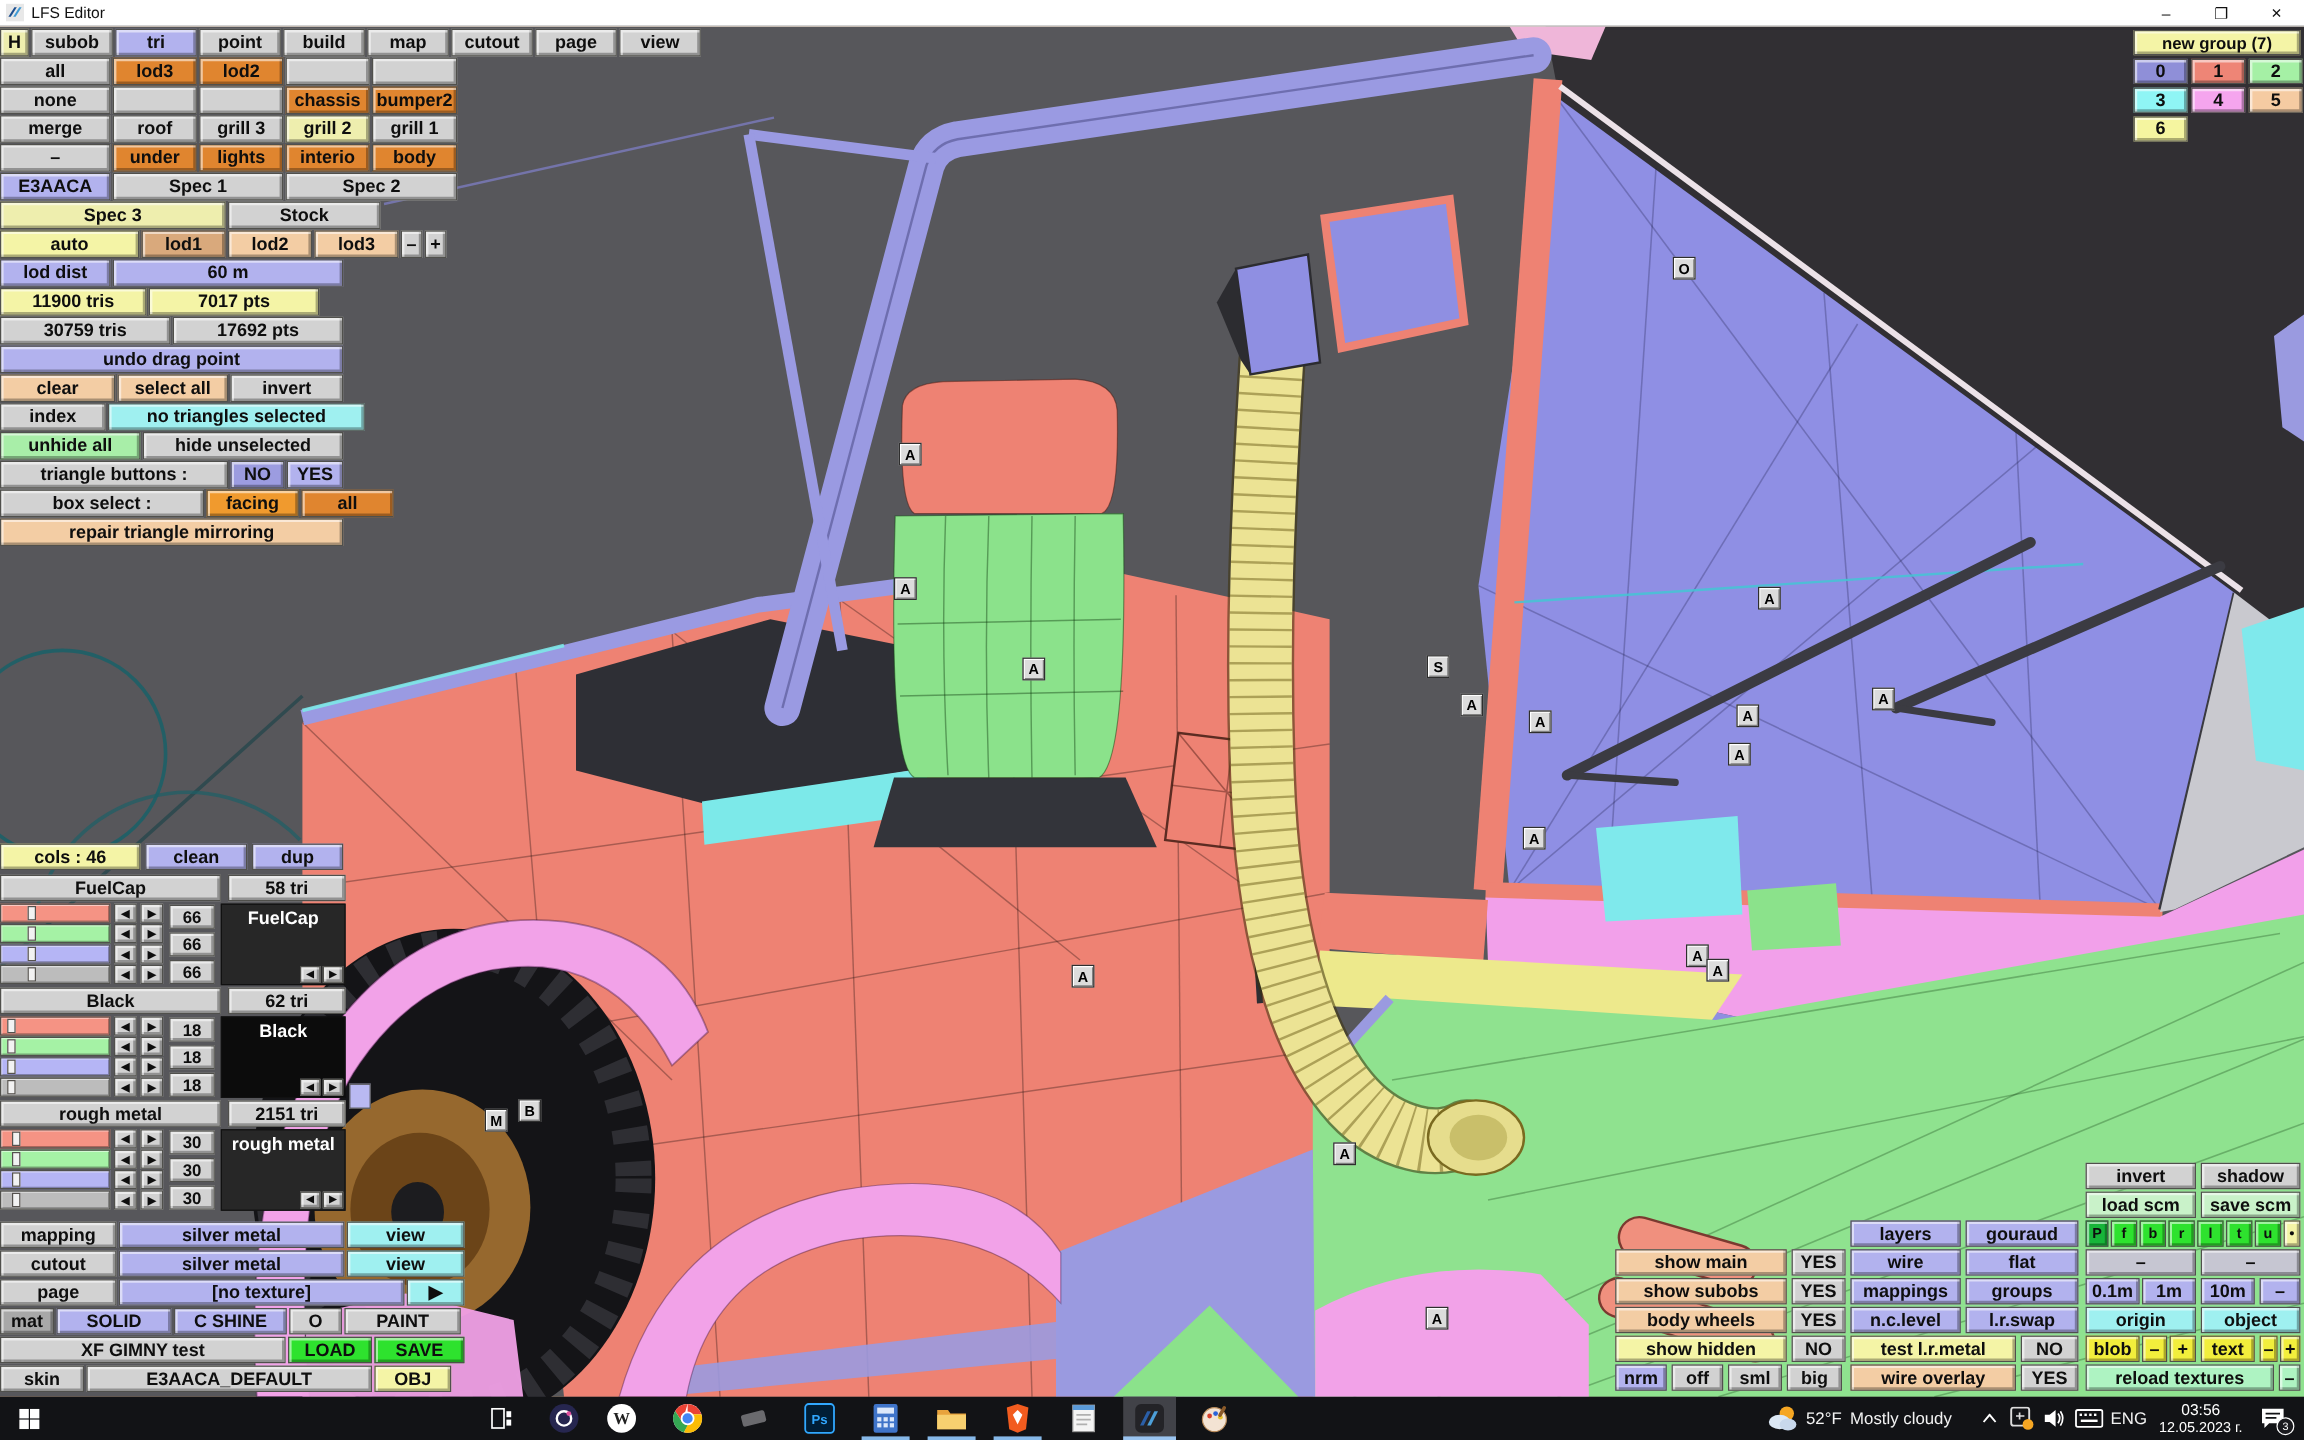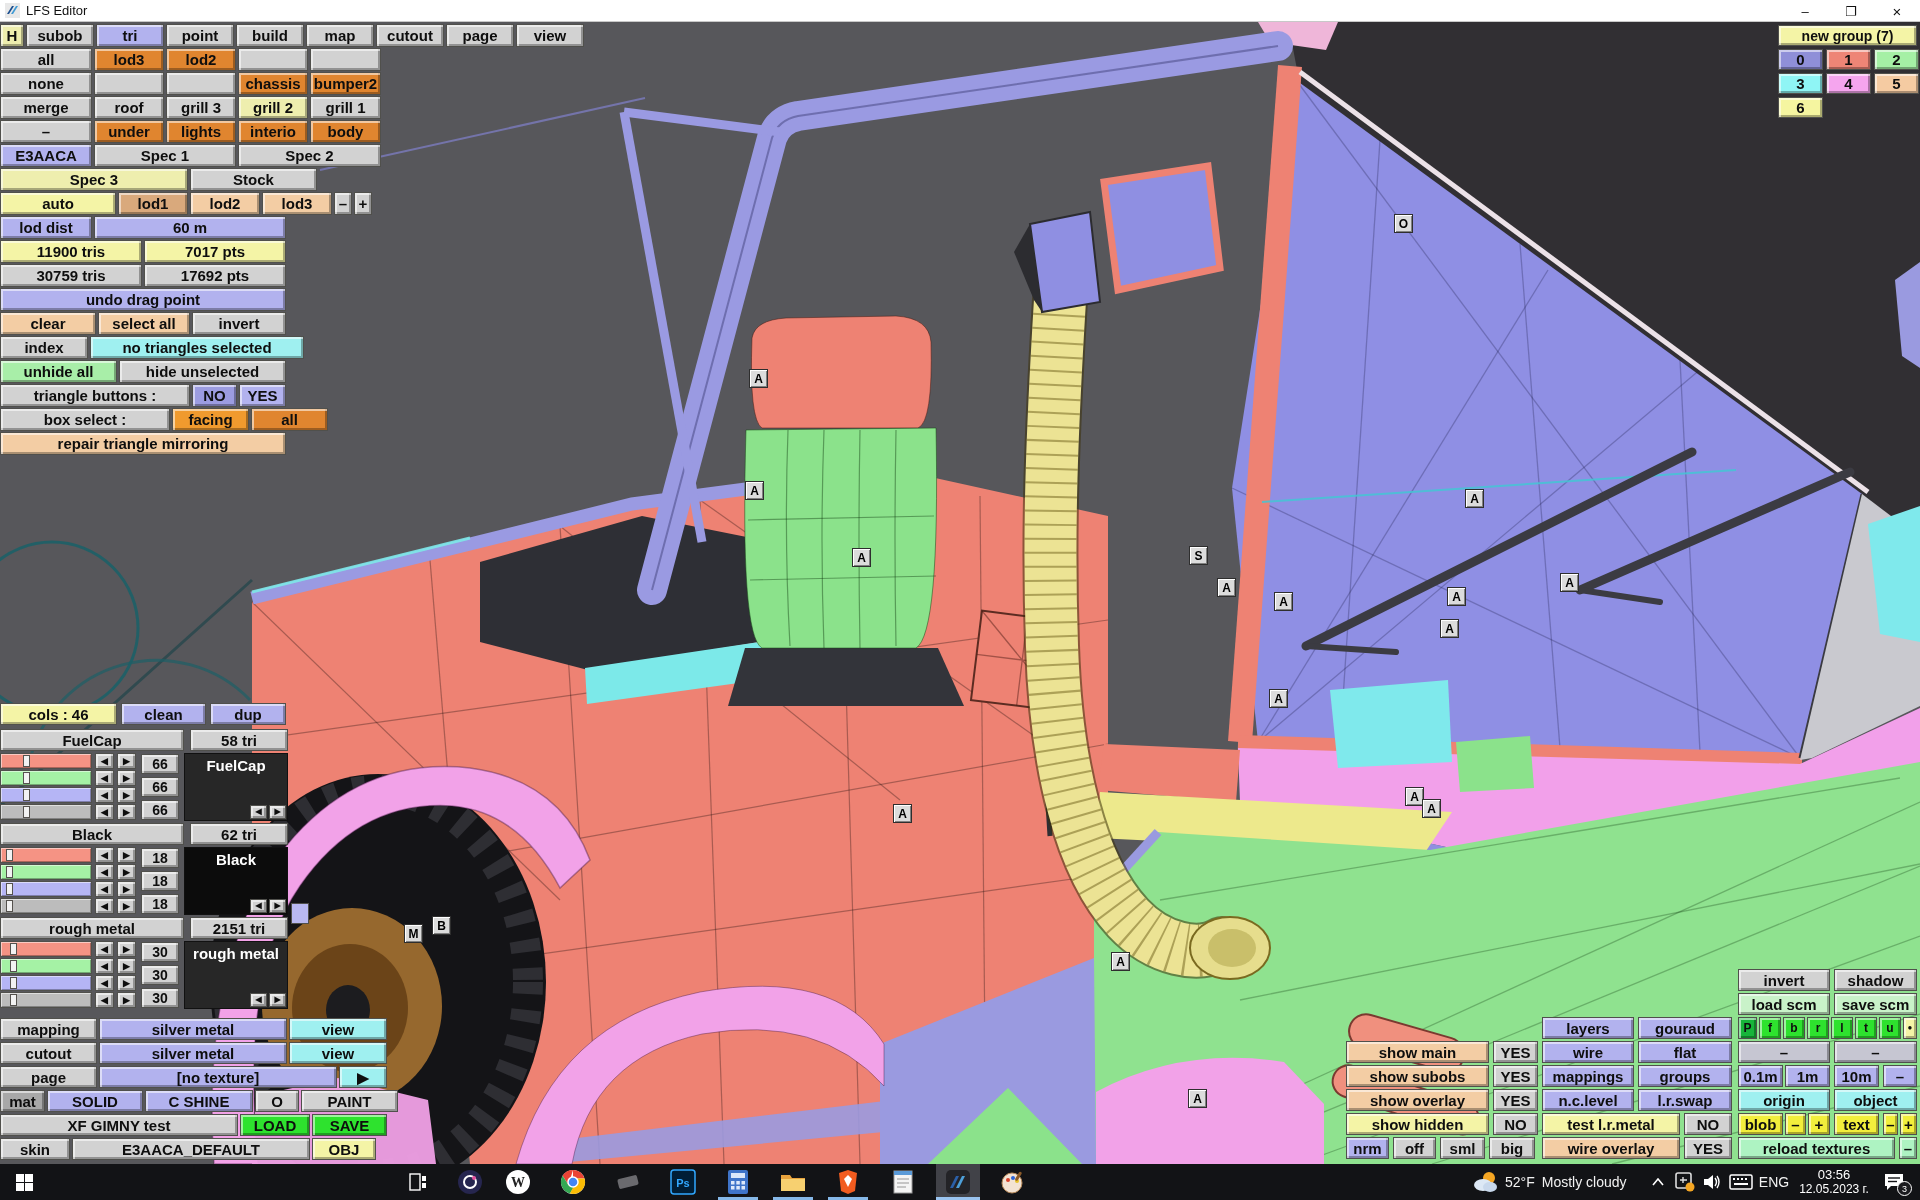--- a/index.html
+++ b/index.html
@@ -293,21 +293,21 @@
     <div class="btn peach" style="width:70px">lod2</div>
     <div class="btn peach" style="width:70px">lod3</div>
     <div class="btn" style="width:18px">–</div>
     <div class="btn" style="width:18px">+</div>
   </div>
   <div class="row" style="left:0;top:216px">
     <div class="btn purple" style="width:92px">lod dist</div>
     <div class="btn purple" style="width:192px">60 m</div>
   </div>
   <div class="row" style="left:0;top:240px">
-    <div class="btn yellow" style="width:142px">11900 tris</div>
+    <div class="btn yellow" style="width:122px">11900 tris</div>
     <div class="btn yellow" style="width:142px">7017 pts</div>
   </div>
   <div class="row" style="left:0;top:264px">
     <div class="btn" style="width:142px">30759 tris</div>
     <div class="btn" style="width:142px">17692 pts</div>
   </div>
   <div class="row" style="left:0;top:288px">
     <div class="btn purple" style="width:286px">undo drag point</div>
   </div>
   <div class="row" style="left:0;top:312px">
@@ -464,21 +464,21 @@
     <div class="btn cyan" style="width:98px">view</div>
   </div>
   <div class="row" style="left:0;top:1066px;height:22px">
     <div class="btn" style="width:97px">page</div>
     <div class="btn purple" style="width:238px">[no texture]</div>
     <div class="btn cyan" style="width:48px">▶</div>
   </div>
   <div class="row" style="left:0;top:1090px;height:22px">
     <div class="btn" style="width:45px;background:#a8a8a8">mat</div>
     <div class="btn purple" style="width:96px">SOLID</div>
-    <div class="btn purple" style="width:108px">C SHINE</div>
+    <div class="btn purple" style="width:94px">C SHINE</div>
     <div class="btn" style="width:44px">O</div>
     <div class="btn" style="width:97px">PAINT</div>
   </div>
   <div class="row" style="left:0;top:1114px;height:22px">
     <div class="btn" style="width:238px">XF GIMNY test</div>
     <div class="btn brgreen" style="width:70px">LOAD</div>
     <div class="btn brgreen" style="width:75px">SAVE</div>
   </div>
   <div class="row" style="left:0;top:1138px;height:22px">
     <div class="btn" style="width:70px">skin</div>
@@ -512,21 +512,21 @@
 
     <div class="btn abs peach" style="left:0;top:96px;width:143px">show subobs</div>
     <div class="btn abs" style="left:147px;top:96px;width:45px">YES</div>
     <div class="btn abs purple" style="left:196px;top:96px;width:92px">mappings</div>
     <div class="btn abs purple" style="left:292px;top:96px;width:94px">groups</div>
     <div class="btn abs purple" style="left:392px;top:96px;width:45px">0.1m</div>
     <div class="btn abs purple" style="left:439px;top:96px;width:45px">1m</div>
     <div class="btn abs purple" style="left:488px;top:96px;width:45px">10m</div>
     <div class="btn abs purple" style="left:537px;top:96px;width:34px">–</div>
 
-    <div class="btn abs peach" style="left:0;top:120px;width:143px">show overlay</div>
+    <div class="btn abs peach" style="left:0;top:120px;width:143px">body wheels</div>
     <div class="btn abs" style="left:147px;top:120px;width:45px">YES</div>
     <div class="btn abs purple" style="left:196px;top:120px;width:92px">n.c.level</div>
     <div class="btn abs purple" style="left:292px;top:120px;width:94px">l.r.swap</div>
     <div class="btn abs cyan" style="left:392px;top:120px;width:92px">origin</div>
     <div class="btn abs cyan" style="left:488px;top:120px;width:83px">object</div>
 
     <div class="btn abs yellow" style="left:0;top:144px;width:143px">show hidden</div>
     <div class="btn abs" style="left:147px;top:144px;width:45px">NO</div>
     <div class="btn abs yellow" style="left:196px;top:144px;width:138px">test l.r.metal</div>
     <div class="btn abs" style="left:338px;top:144px;width:48px">NO</div>

